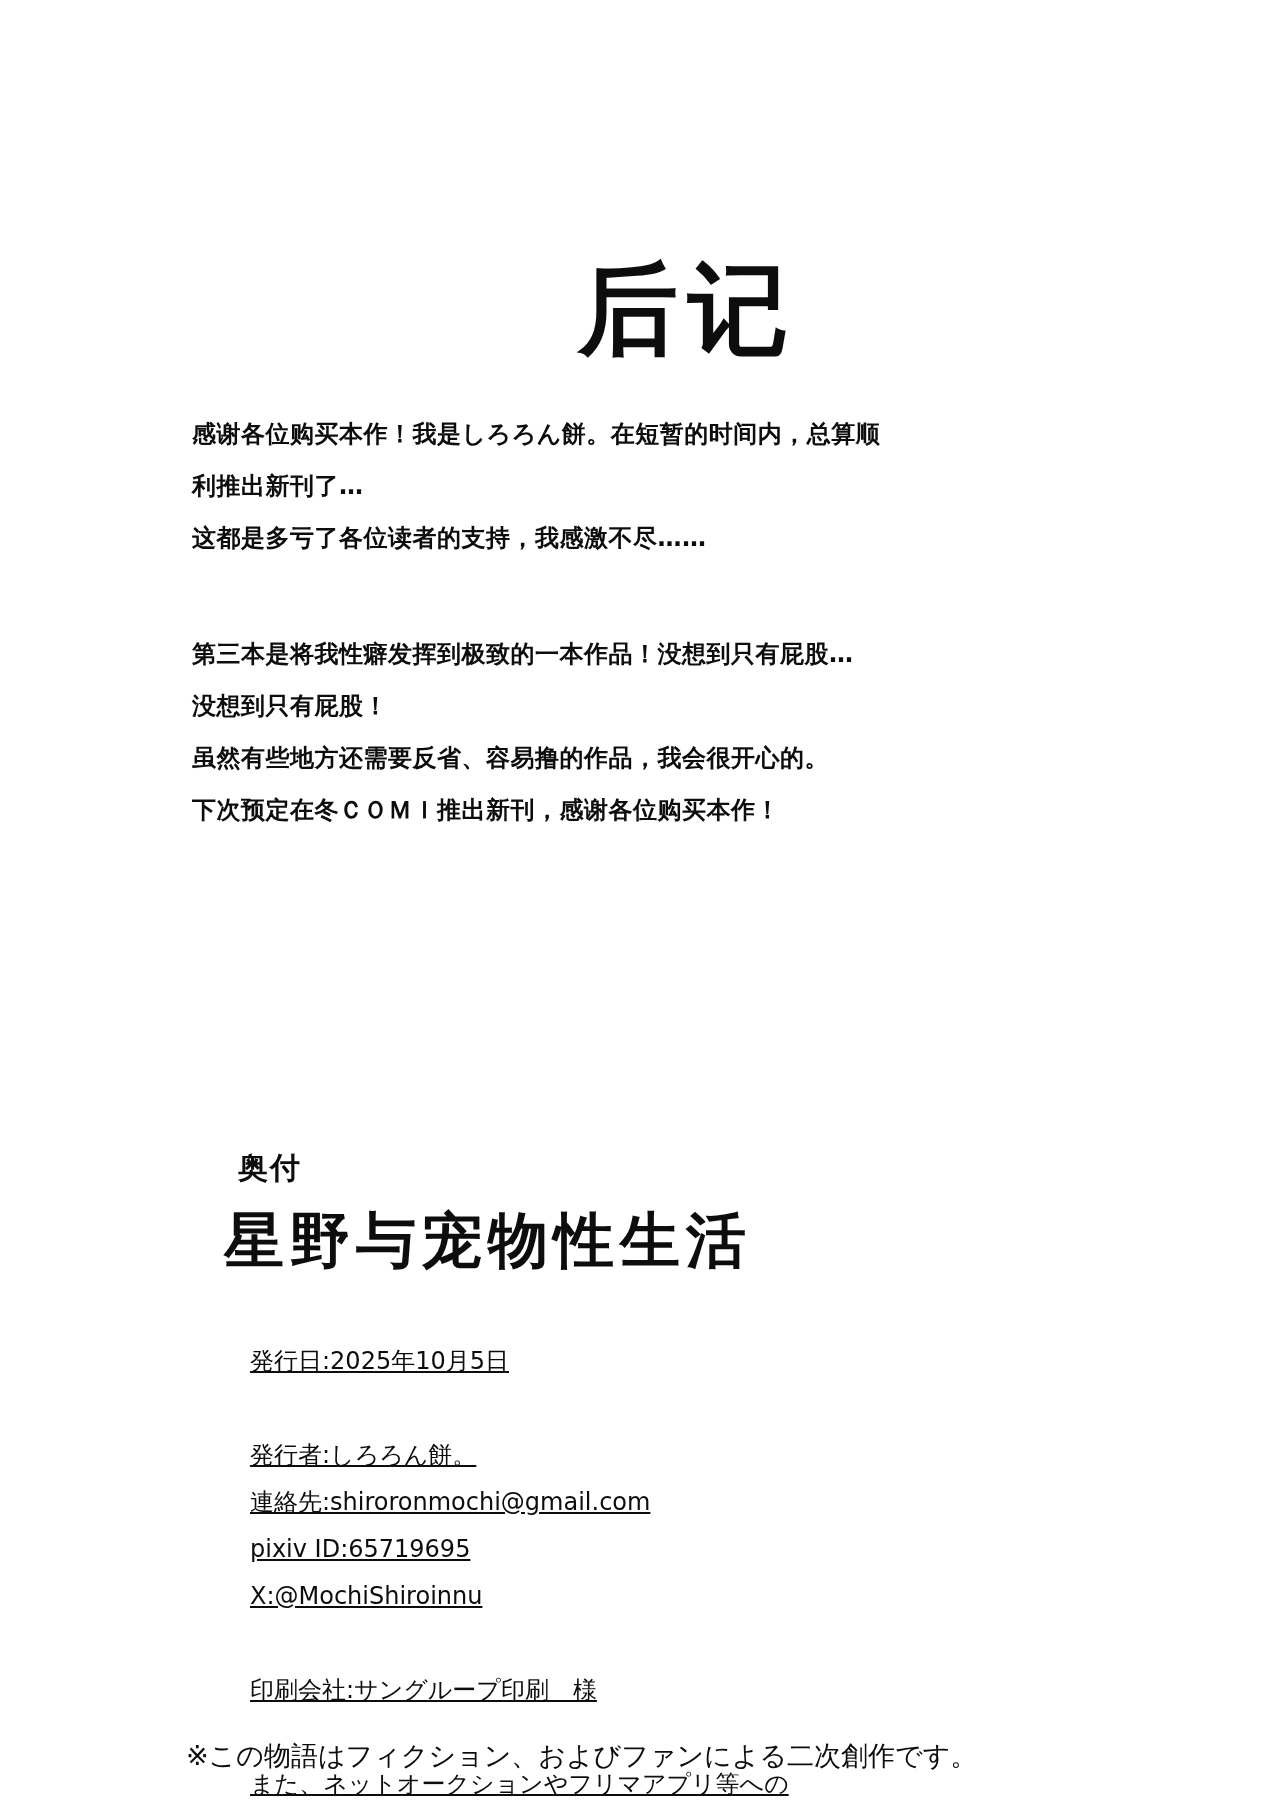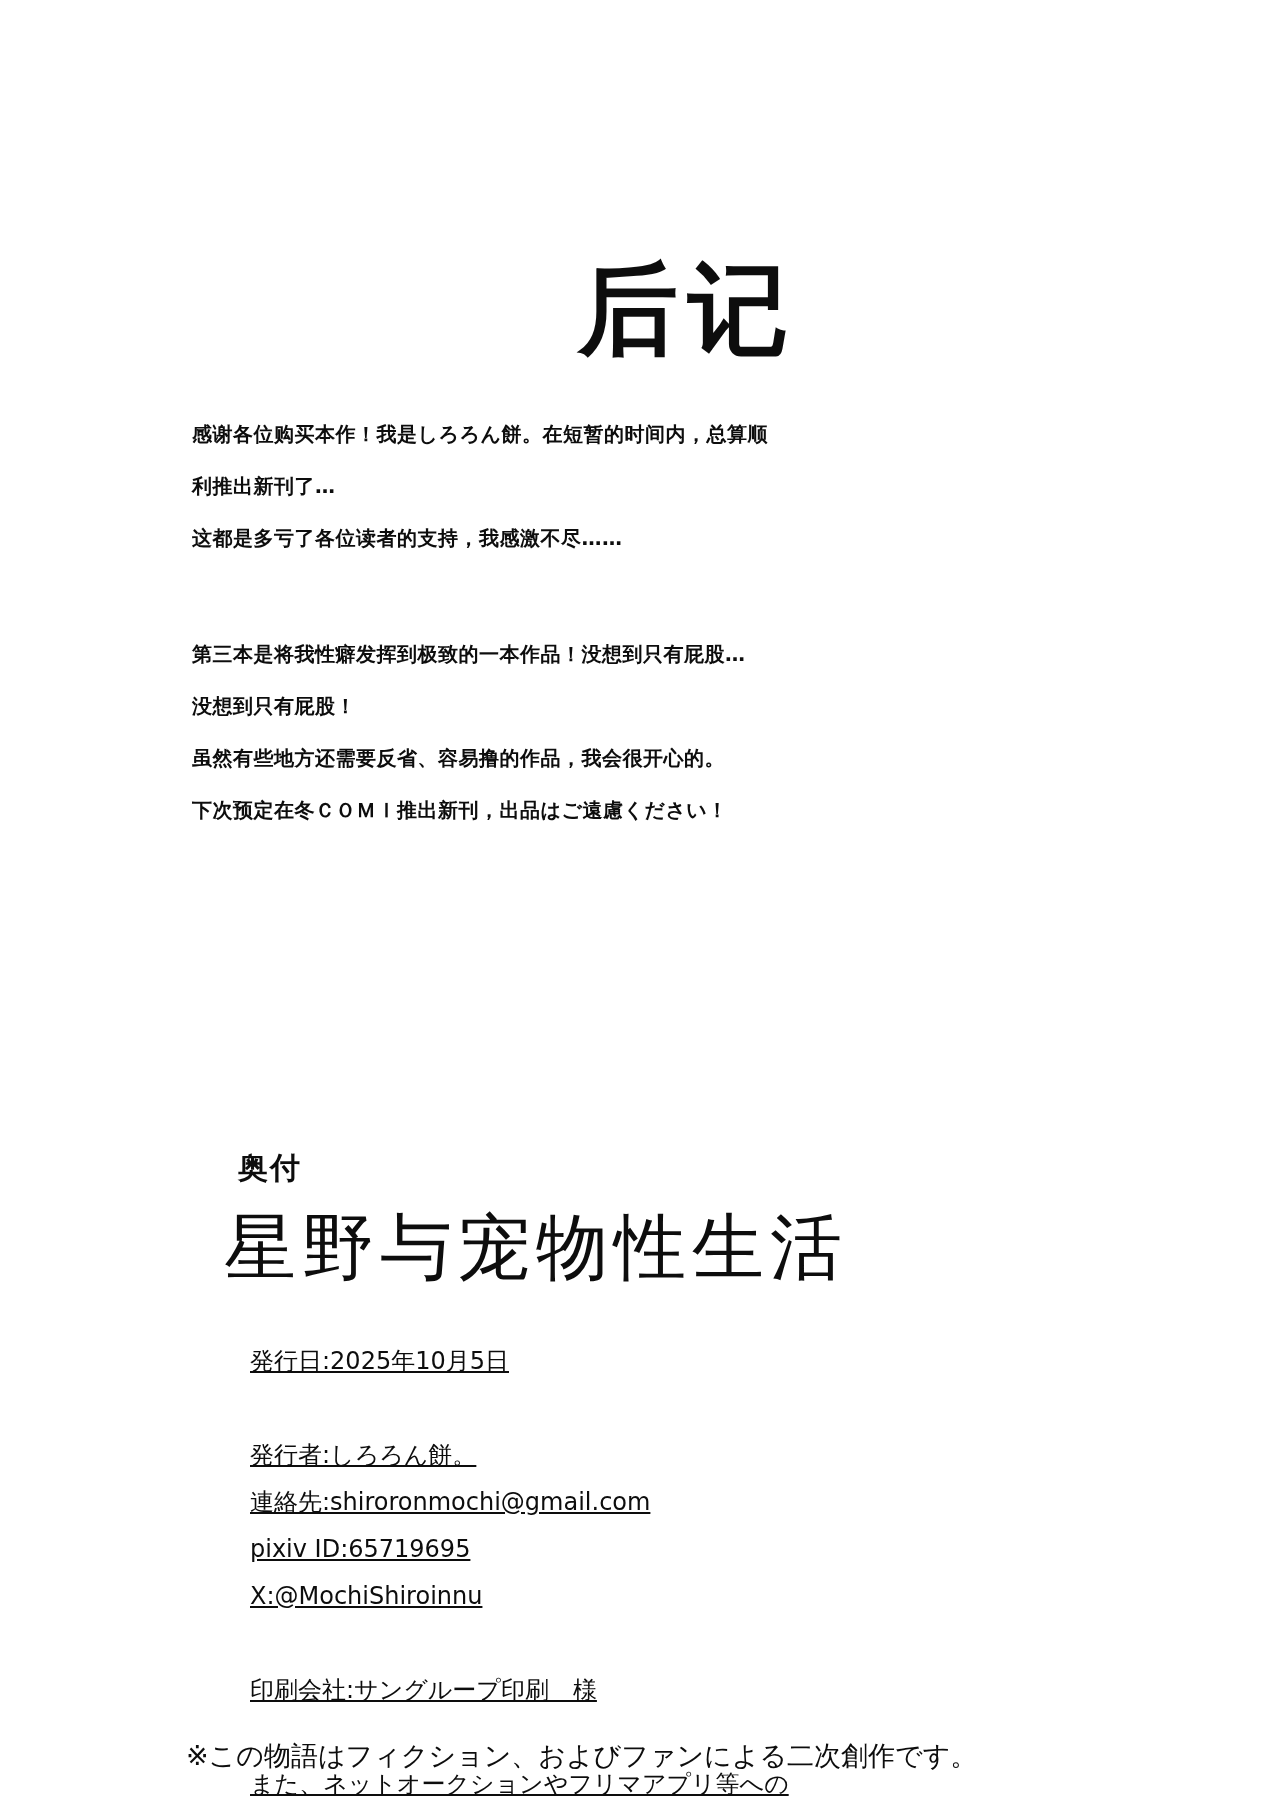--- a/index.html
+++ b/index.html
@@ -24,21 +24,21 @@
     font-weight: 900;
     letter-spacing: 10px;
     line-height: 1.0;
     white-space: nowrap;
   }
   .afterword-body {
     position: absolute;
     left: 128px;
     top: 352px;
     width: 1030px;
-    font-size: 20px;
+    font-size: 24px;
     font-weight: 700;
     letter-spacing: 0.5px;
   }
   .afterword-body .line {
     min-height: 36px;
     line-height: 36px;
     white-space: nowrap;
   }
   .afterword-body .line.blank { min-height: 48px; }
   .colophon-label {
@@ -47,22 +47,22 @@
     top: 1100px;
     font-size: 30px;
     font-weight: 600;
     letter-spacing: 2px;
     font-family: Liberation Mono, monospace;
   }
   .book-title {
     position: absolute;
     left: 176px;
     top: 1158px;
-    font-size: 72px;
-    font-weight: 400;
+    font-size: 60px;
+    font-weight: 700;
     letter-spacing: 6px;
     line-height: 1.15;
     white-space: nowrap;
   }
   .colophon-lines {
     position: absolute;
     left: 186px;
     top: 1282px;
     font-size: 24px;
     font-weight: 500;
@@ -91,21 +91,21 @@
   <h1 class="afterword-title">后记</h1>
 
   <div class="afterword-body">
       <div class="line">感谢各位购买本作！我是しろろん餅。在短暂的时间内，总算顺</div>
       <div class="line">利推出新刊了…</div>
       <div class="line">这都是多亏了各位读者的支持，我感激不尽……</div>
       <div class="line blank"></div>
       <div class="line">第三本是将我性癖发挥到极致的一本作品！没想到只有屁股…</div>
       <div class="line">没想到只有屁股！</div>
       <div class="line">虽然有些地方还需要反省、容易撸的作品，我会很开心的。</div>
-      <div class="line">下次预定在冬ＣＯＭＩ推出新刊，出品はご遠慮ください！</div>
+      <div class="line">下次预定在冬ＣＯＭＩ推出新刊，感谢各位购买本作！</div>
     </div>
 
   <div class="colophon-label">奥付</div>
 
   <div class="book-title">星野与宠物性生活</div>
 
   <div class="colophon-lines">
       <div class="line">発行日:2025年10月5日</div>
       <div class="line blank"></div>
       <div class="line">発行者:しろろん餅。</div>

